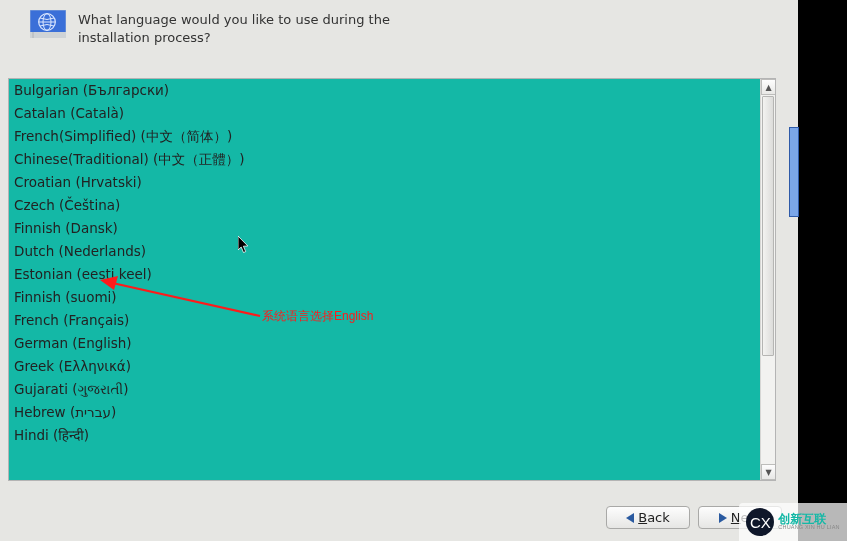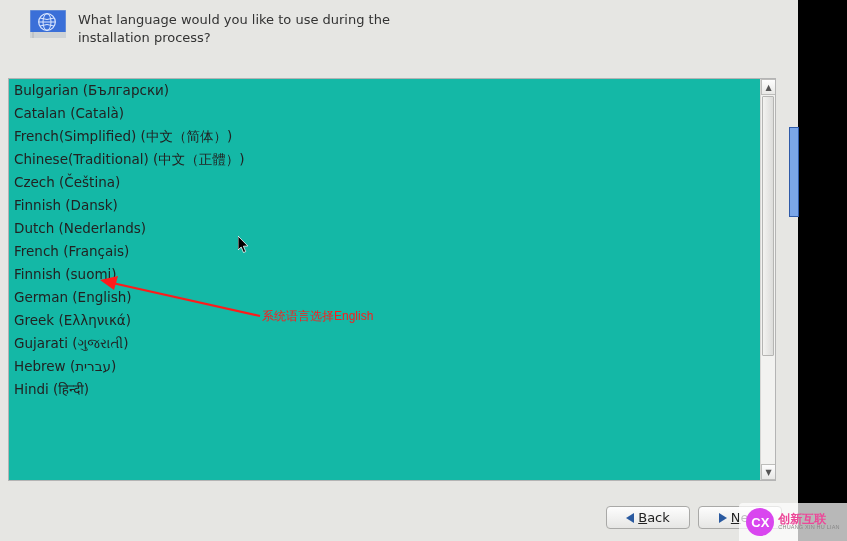--- a/index.html
+++ b/index.html
@@ -171,22 +171,22 @@
     background: rgba(255,255,255,0.72);
     border-top-left-radius: 4px;
     display:flex;
     align-items:center;
     justify-content:center;
     gap:4px;
     pointer-events:none;
   }
   .watermark .c-badge {
     width:28px;height:28px;border-radius:50%;
-    background:#d946ef;color:#fff;display:flex;align-items:center;justify-content:center;
-    font-weight:700;font-size:13px;font-family:Arial;
+    background:#0f172a;color:#fff;display:flex;align-items:center;justify-content:center;
+    font-weight:400;font-size:15px;font-family:Arial;
   }
   .watermark .c-text {
     font-size:9px;color:#666;line-height:1.05;text-align:left;
     font-family:"Microsoft YaHei",Arial,sans-serif;
   }
 </style>
 </head>
 <body>
 
 <div class="app-window">
@@ -209,25 +209,27 @@
       <span>installation process?</span>
     </div>
   </div>
 
   <div class="list-container">
     <div class="list-scroll" id="lang-list">
         <div class="item">Bulgarian (Български)</div>
         <div class="item">Catalan (Català)</div>
         <div class="item">French(Simplified) (中文（简体）)</div>
         <div class="item">Chinese(Traditional) (中文（正體）)</div>
+        <div class="item">Croatian (Hrvatski)</div>
         <div class="item">Czech (Čeština)</div>
         <div class="item">Finnish (Dansk)</div>
         <div class="item">Dutch (Nederlands)</div>
+        <div class="item">Estonian (eesti keel)</div>
+        <div class="item">Finnish (suomi)</div>
         <div class="item">French (Français)</div>
-        <div class="item">Finnish (suomi)</div>
         <div class="item">German (English)</div>
         <div class="item">Greek (Ελληνικά)</div>
         <div class="item">Gujarati (ગુજરાતી)</div>
         <div class="item">Hebrew (עברית)</div>
         <div class="item">Hindi (हिन्दी)</div>
       </div>
     <div class="scrollbar">
       <div class="scroll-btn" style="position:absolute;top:0;left:0;">▲</div>
       <div class="scroll-track">
         <div class="scroll-thumb"></div>
@@ -261,16 +263,16 @@
   </span>
   <div class="anno-text">系统语言选择English</div>
 
 </div>
 
 <div class="vm-scrollbar"></div>
 
 <div class="watermark">
   <div class="c-badge">CX</div>
   <div class="c-text">
-    <div style="font-size:12px;color:#ec4899;font-weight:600">创新互联</div>
+    <div style="font-size:12px;color:#14b8a6;font-weight:600">创新互联</div>
     <div style="font-size:5.5px;color:#888;letter-spacing:0.2px">CHUANG XIN HU LIAN</div>
   </div>
 </div>
 
 </body></html>

